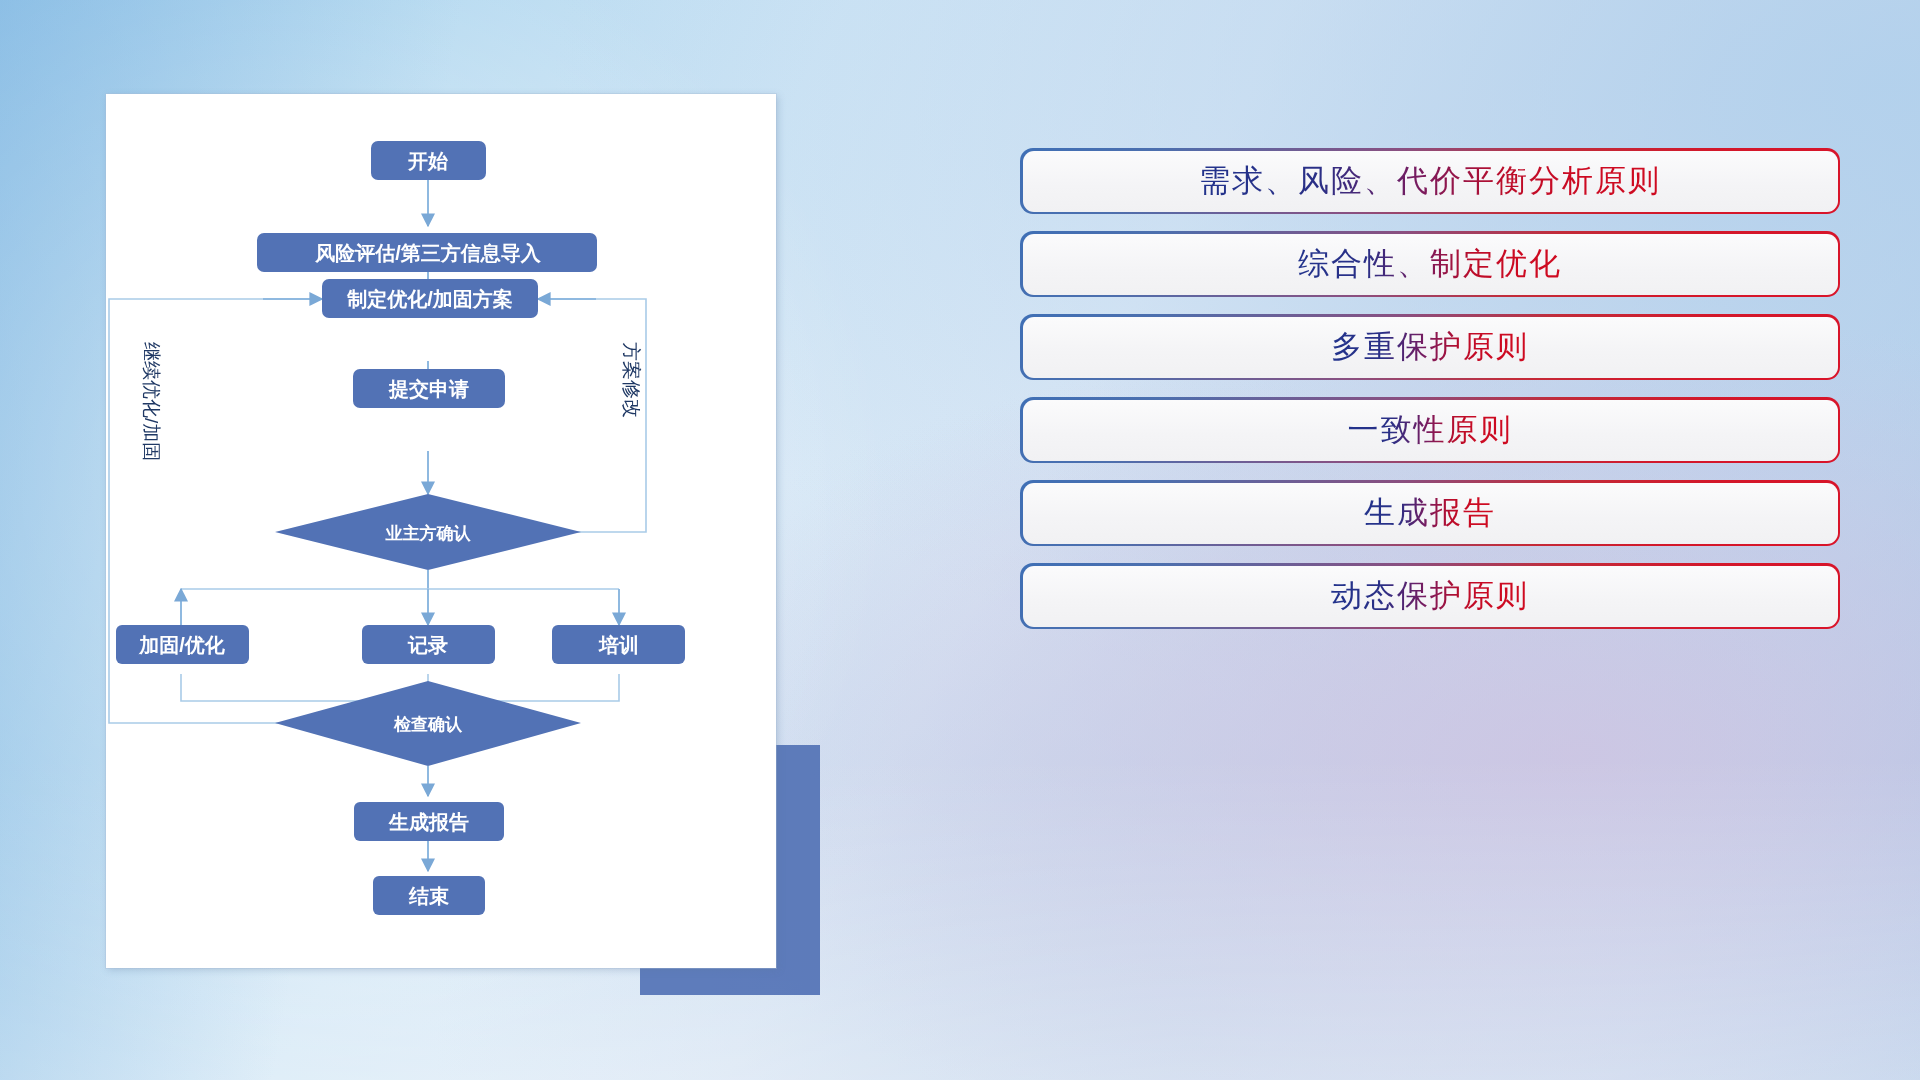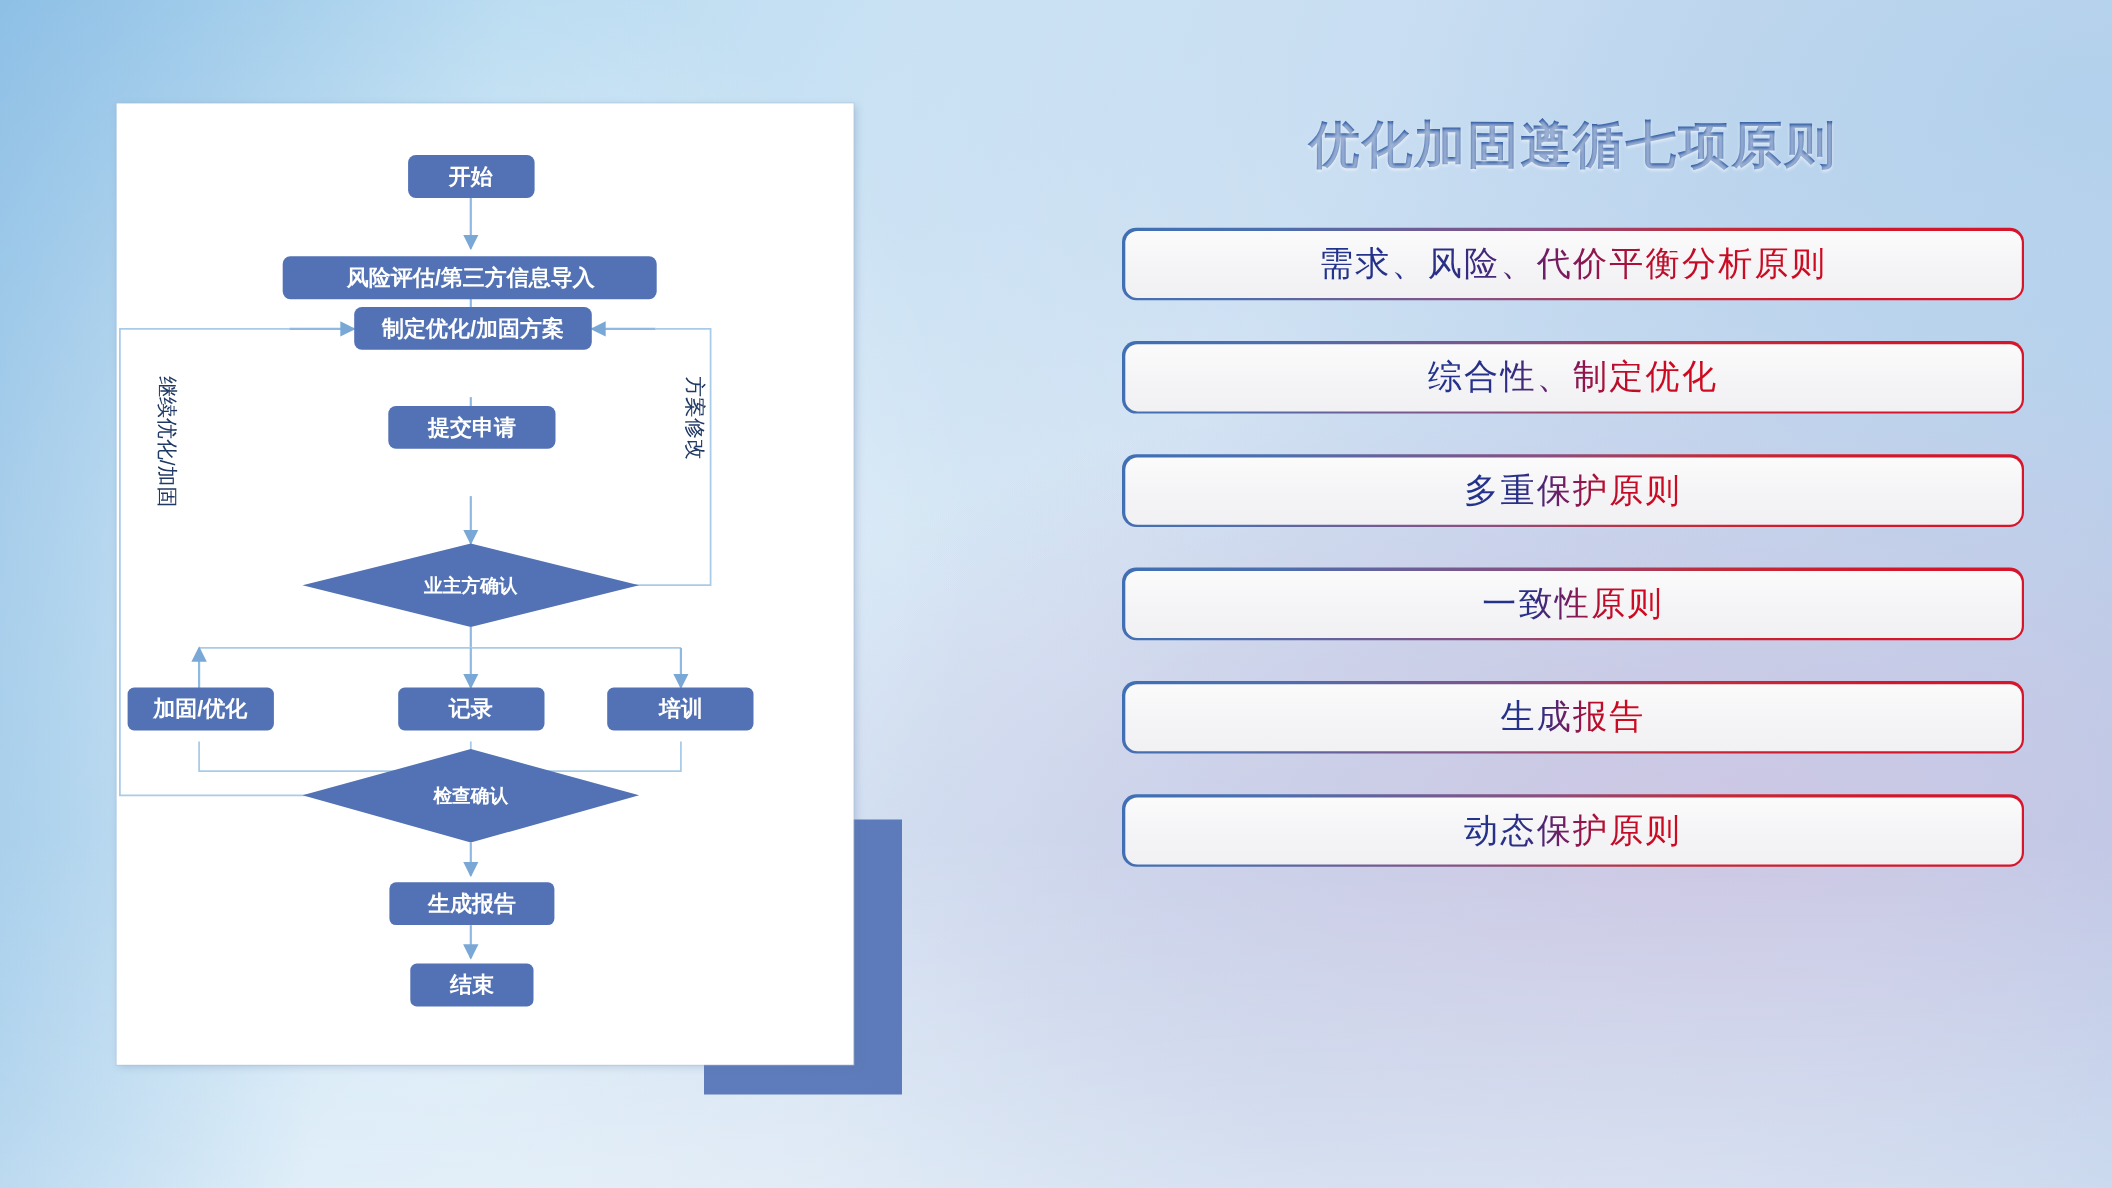--- a/index.html
+++ b/index.html
@@ -111,21 +111,21 @@
     -webkit-text-fill-color: transparent;
     text-shadow: 0 2px 3px rgba(255,255,255,0.55);
     margin: 0;
     padding: 0 0 4px 0;
     line-height: 1.2;
   }
   #principles-list {
     margin-top: 44px;
     display: flex;
     flex-direction: column;
-    gap: 37px;
+    gap: 17px;
   }
   .principle-card {
     position: relative;
     height: 66px;
     border-radius: 13px;
     padding: 2.5px;
     background: linear-gradient(128deg,
                 #3f6fb5 0%,
                 #4c6fae 16%,
                 #8a4f80 44%,
@@ -259,21 +259,20 @@
       </g>
 
       <text class="side-label" x="39" y="248" transform="rotate(90 39 248)">继续优化/加固</text>
 
       <text class="side-label" x="519" y="248" transform="rotate(90 519 248)">方案修改</text>
     </svg>
   </div>
 
   <div id="right-col">
 
-    <h1 id="principles-title">优化加固遵循七项原则</h1>
 
     <div id="principles-list">
 
       <div class="principle-card">
         <div class="principle-inner">
           <span class="principle-text">需求、风险、代价平衡分析原则</span>
         </div>
       </div>
 
       <div class="principle-card">

